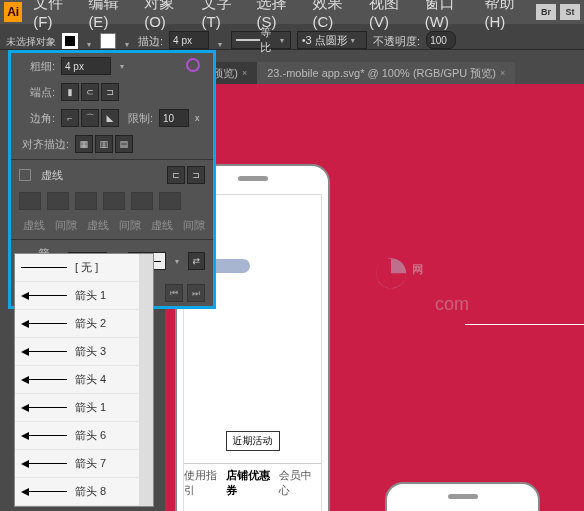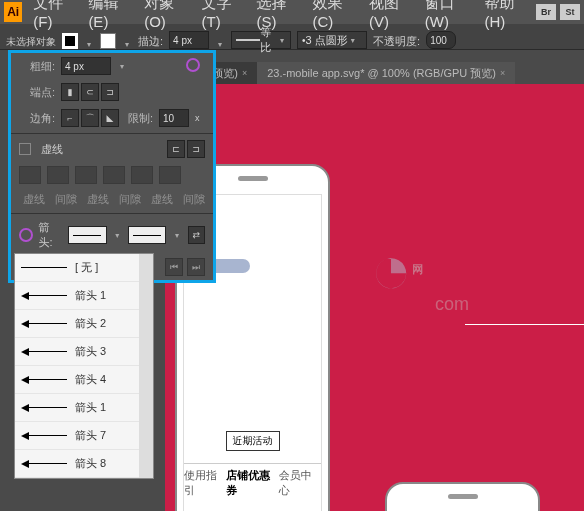--- a/index.html
+++ b/index.html
@@ -124,20 +124,28 @@
     <span class="lbl">边角:</span>
     <div class="icons-row">
       <div class="tbtn">⌐</div>
       <div class="tbtn">⌒</div>
       <div class="tbtn">◣</div>
     </div>
     <span class="lbl" style="width:28px">限制:</span>
     <input class="num-input" style="width: 30px;" value="10">
     <span style="font-size:9px">x</span>
   </div>
+  <div class="prow">
+    <span class="lbl" style="width:50px">对齐描边:</span>
+    <div class="icons-row">
+      <div class="tbtn">▦</div>
+      <div class="tbtn">▥</div>
+      <div class="tbtn">▤</div>
+    </div>
+  </div>
   <div class="sep"></div>
   <div class="prow">
     <span class="chk"></span>
     <span>虚线</span>
     <div style="margin-left:auto" class="icons-row">
       <div class="tbtn">⊏</div>
       <div class="tbtn">⊐</div>
     </div>
   </div>
   <div class="prow dim">
@@ -213,20 +221,27 @@
         <div class="shaft"></div>
       </div>
       <span>箭头 4</span>
     </div>
   <div class="dd-item">
       <div class="arrow-gfx">
         <div class="head"></div>
         <div class="shaft"></div>
       </div>
       <span>箭头 1</span>
+    </div>
+  <div class="dd-item">
+      <div class="arrow-gfx">
+        <div class="head"></div>
+        <div class="shaft"></div>
+      </div>
+      <span>箭头 6</span>
     </div>
   <div class="dd-item">
       <div class="arrow-gfx">
         <div class="head"></div>
         <div class="shaft"></div>
       </div>
       <span>箭头 7</span>
     </div>
   <div class="dd-item">
       <div class="arrow-gfx">

